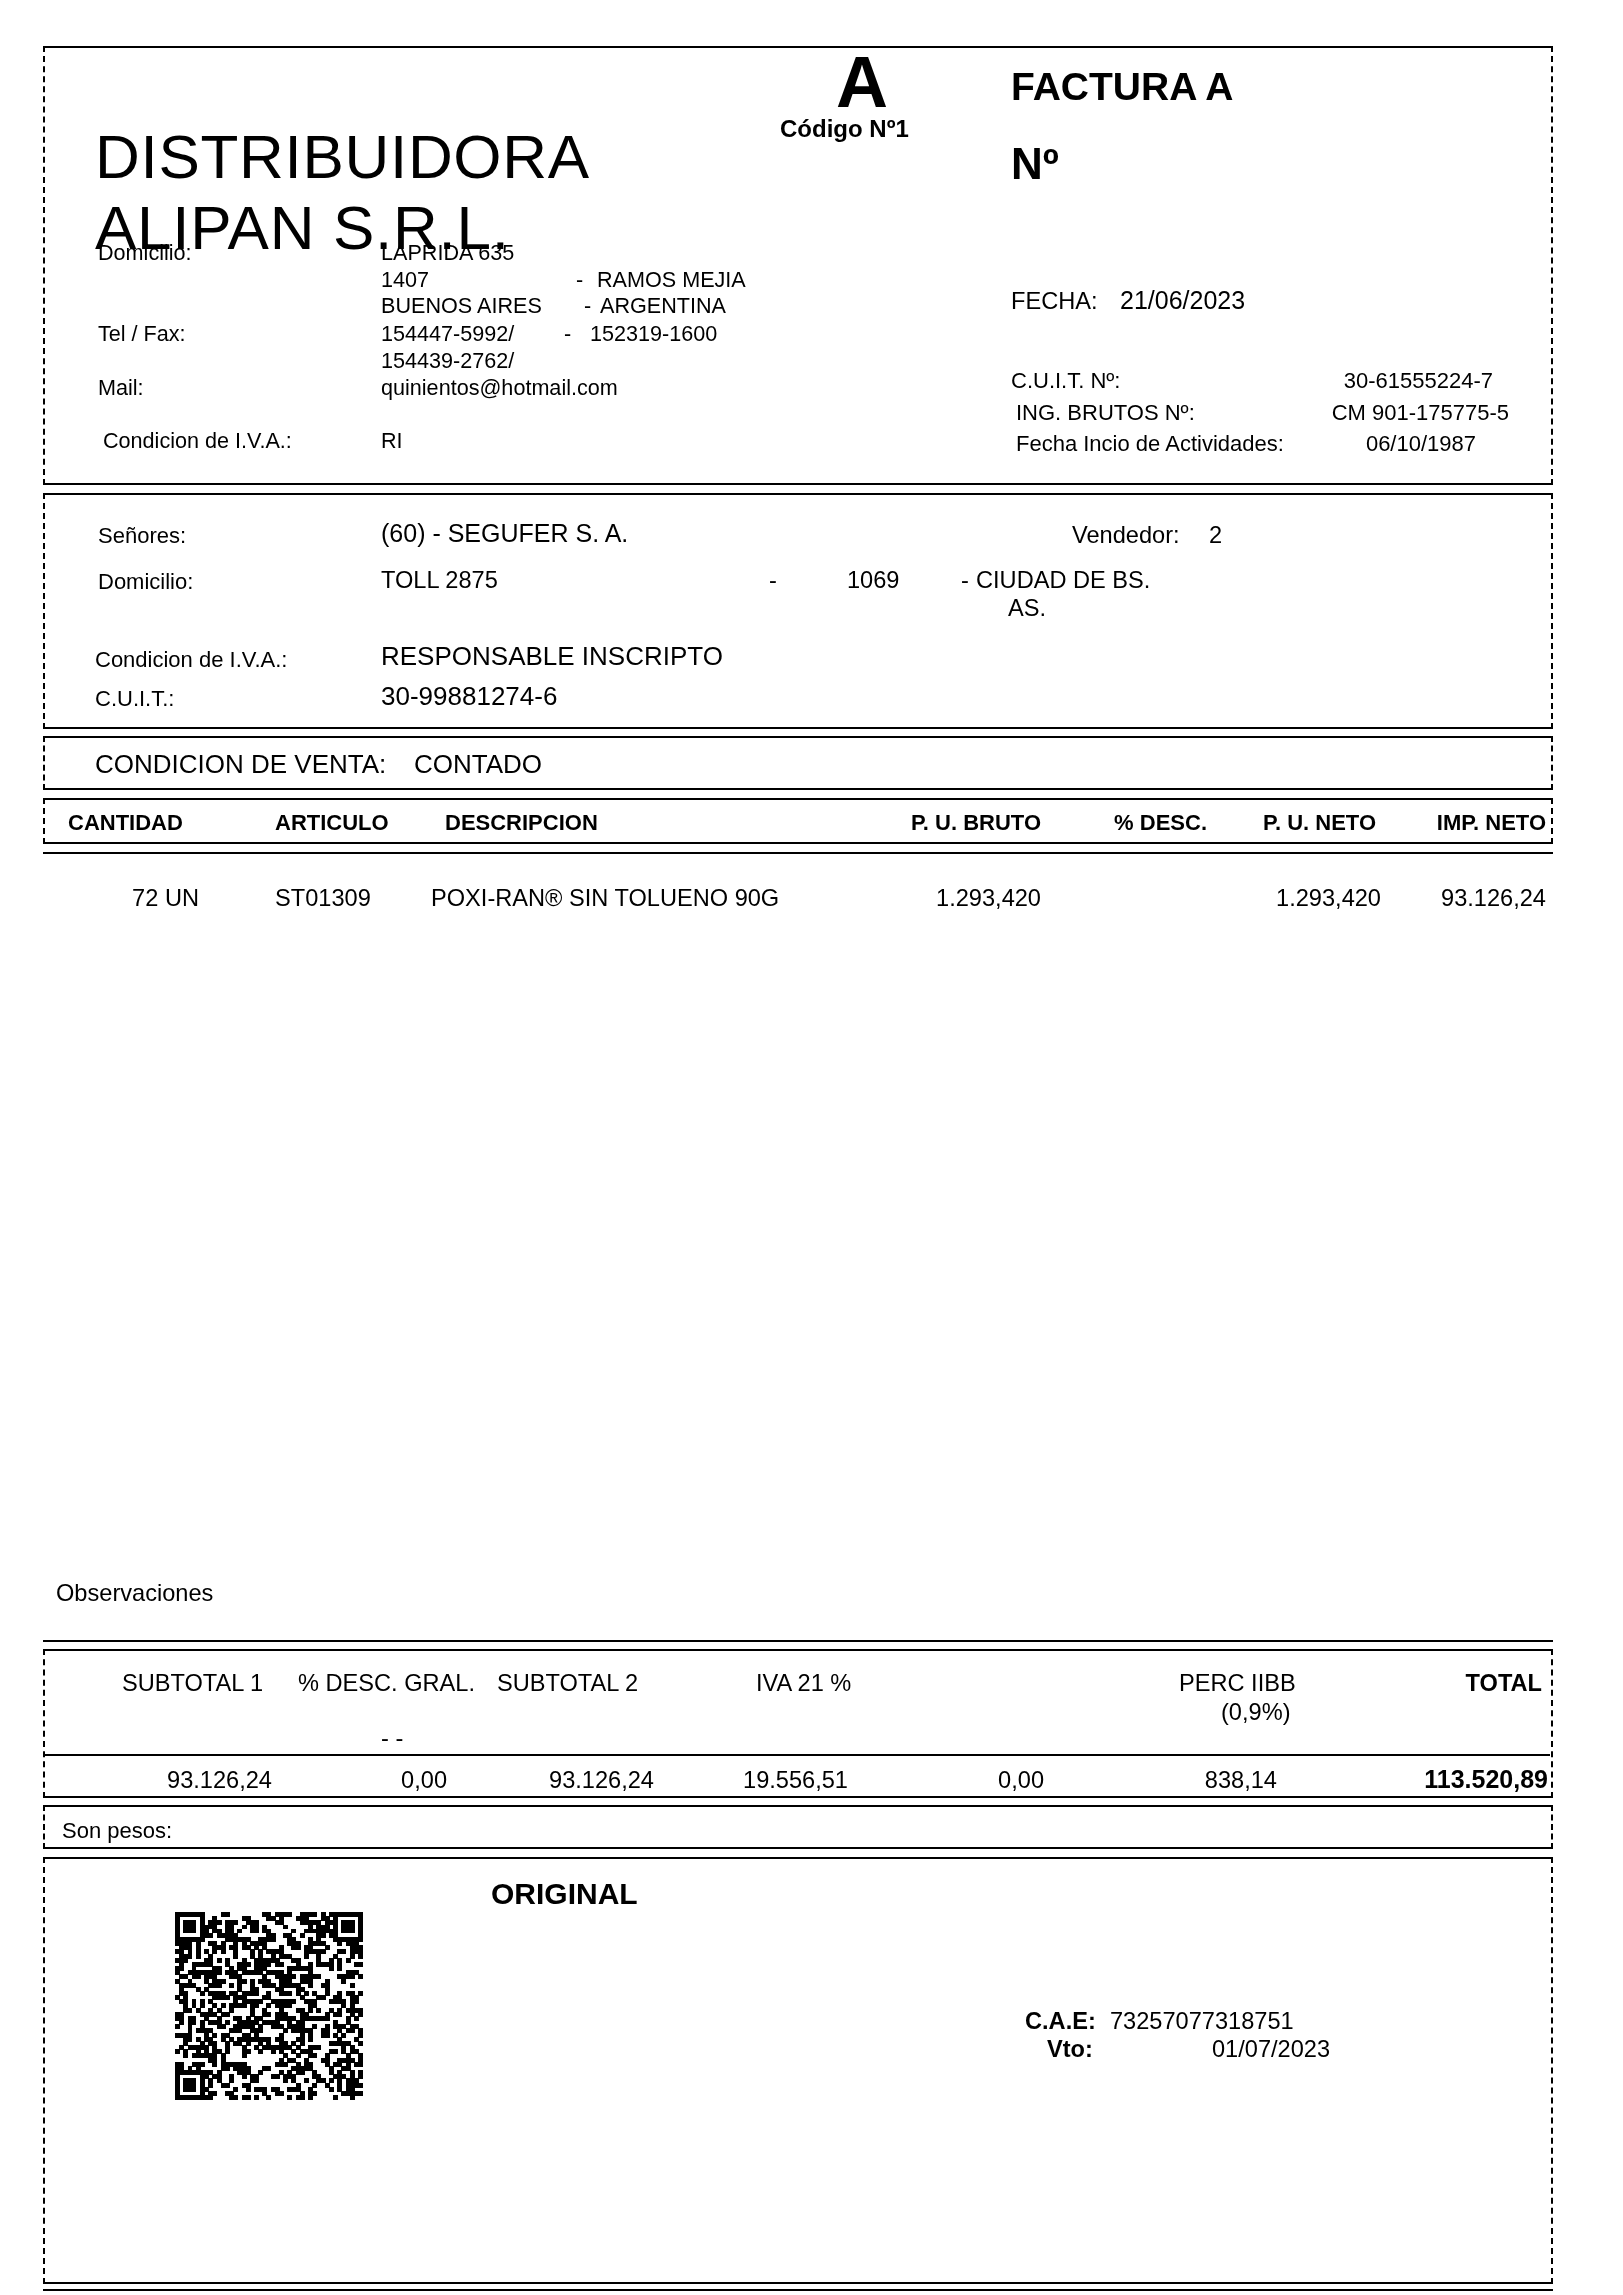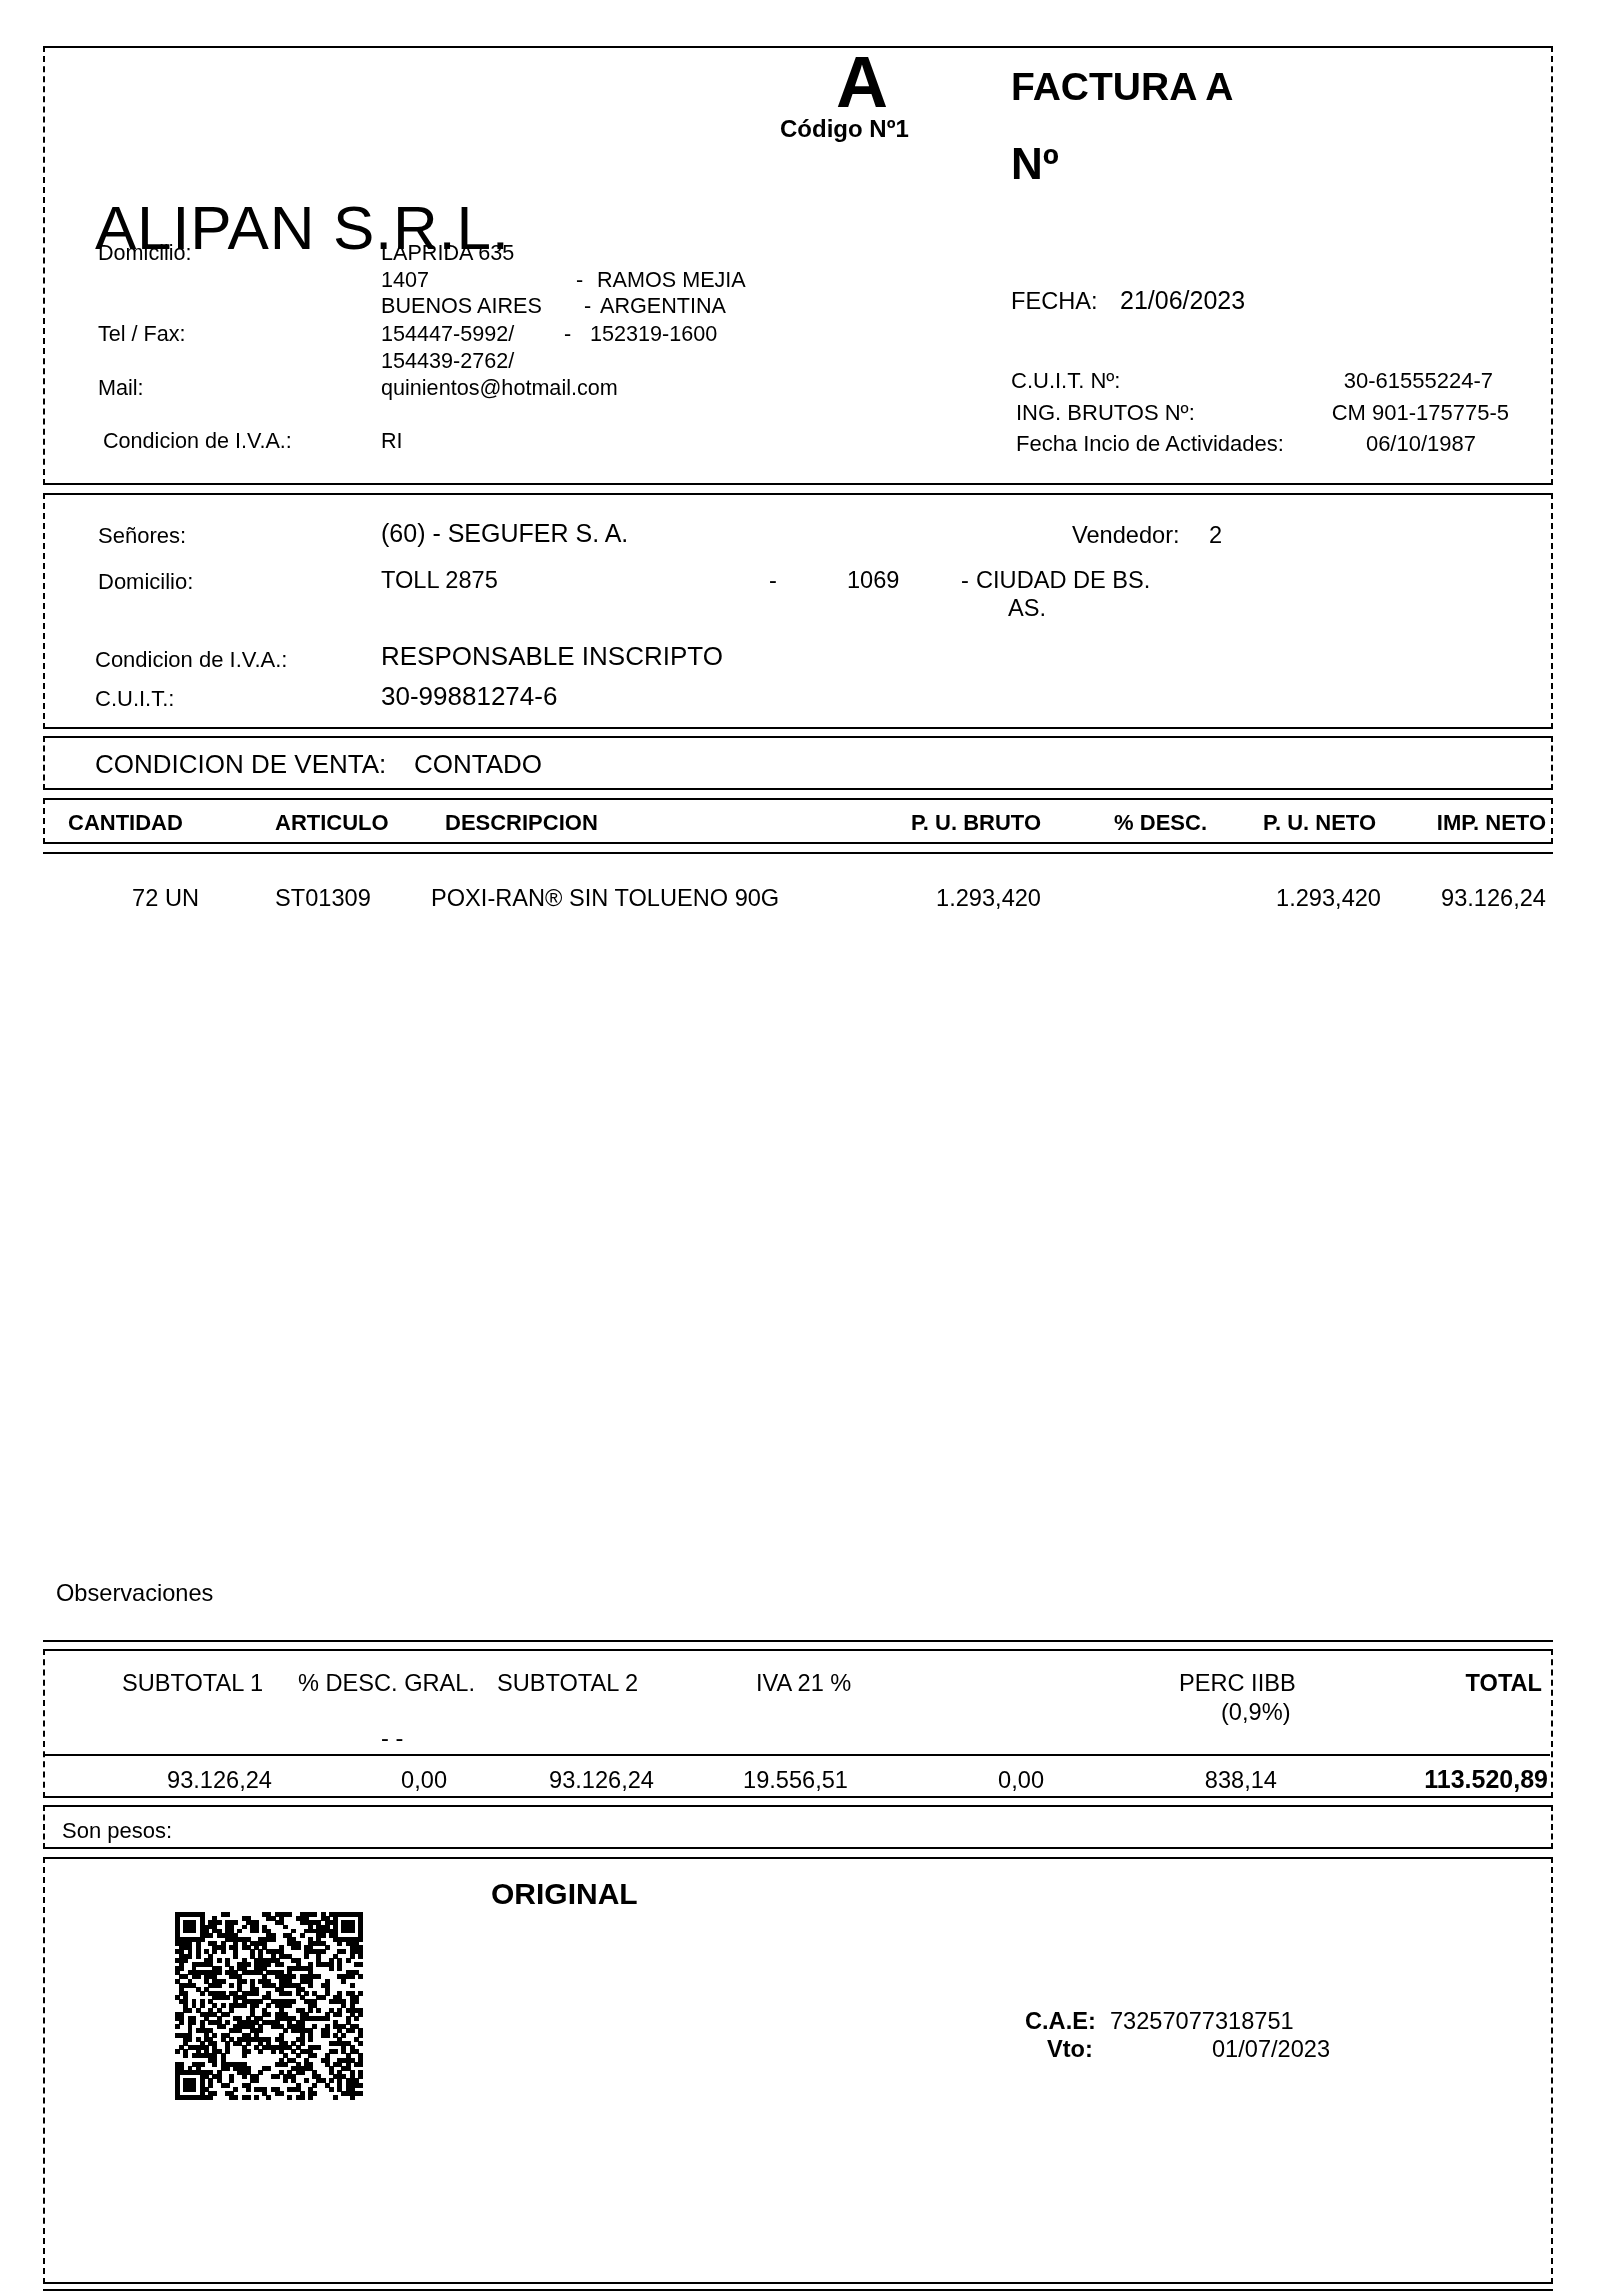--- a/index.html
+++ b/index.html
@@ -33,20 +33,21 @@
   <div class="box" style="top:1805px;height:44px;" data-name="amount-words-box"></div>
   <div class="box" style="top:1857px;height:427px;border-bottom-width:2.6px;" data-name="footer-box"></div>
   <div class="hline" style="top:2289px;" data-name="page-bottom-line"></div>
 
   <div class="t b f110" style="left:836px;top:41px;" data-name="invoice-letter">A</div>
   <div class="t b f37" style="left:780px;top:115px;" data-name="invoice-letter-code">Código Nº1</div>
 
   <div class="t b f60" style="left:1011px;top:65px;" data-name="doc-type-title">FACTURA A</div>
   <div class="t b f68" style="left:1011px;top:139px;" data-name="invoice-number-label">Nº</div>
 
+  <div class="t f95 company" style="left:95px;top:121px;" data-name="company-name-line1">DISTRIBUIDORA</div>
   <div class="t f95 company" style="left:95px;top:192px;" data-name="company-name-line2">ALIPAN S.R.L.</div>
 
   <div class="t f33" style="left:98px;top:241px;" data-name="company-address-label">Domicilio:</div>
   <div class="t f33" style="left:381px;top:241px;" data-name="company-address-line1">LAPRIDA 635</div>
   <div class="t f33" style="left:381px;top:268px;" data-name="company-address-line2">1407</div>
   <div class="t f33" style="left:576px;top:268px;" data-name="dash-separator">-</div>
   <div class="t f33" style="left:597px;top:268px;" data-name="company-city">RAMOS MEJIA</div>
   <div class="t f33" style="left:381px;top:294px;" data-name="company-province">BUENOS AIRES</div>
   <div class="t f33" style="left:584px;top:294px;" data-name="dash-separator">-</div>
   <div class="t f33" style="left:600px;top:294px;" data-name="company-country">ARGENTINA</div>

